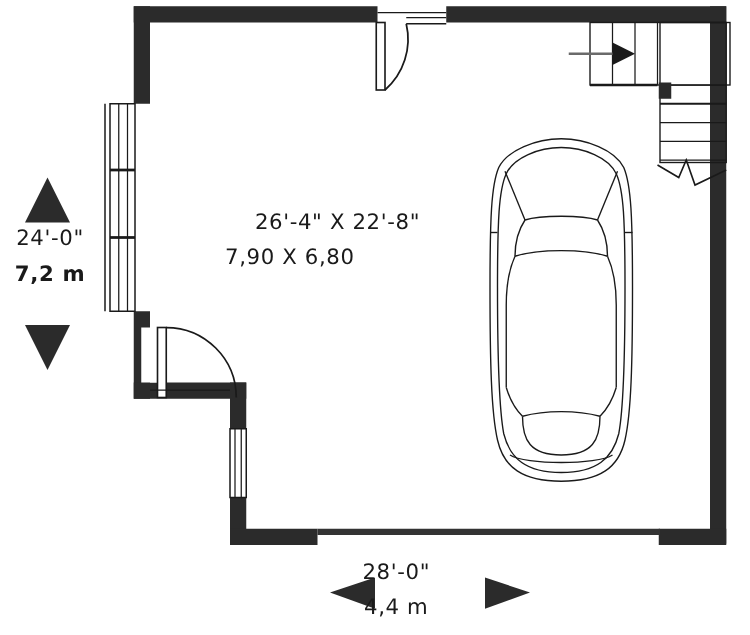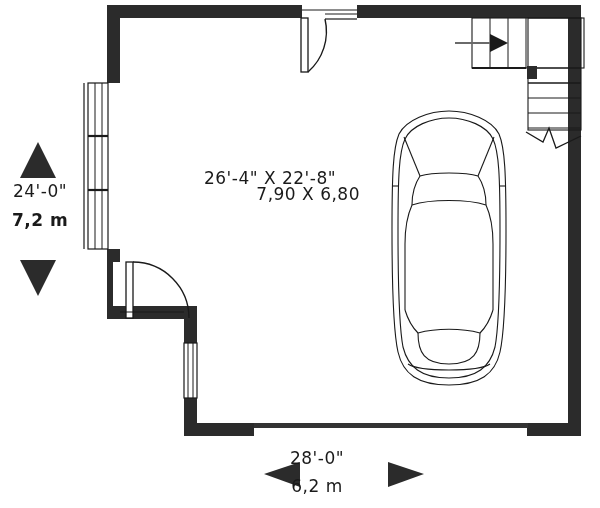--- a/index.html
+++ b/index.html
@@ -26,21 +26,21 @@
     font-size: 17px;
     color: #1a1a1a;
     white-space: nowrap;
     letter-spacing: 0.5px;
   }
   #left-dim-ft   { left: 4px;  top: 181px; width: 72px; text-align: center; }
   #left-dim-m    { left: 4px;  top: 210px; width: 72px; text-align: center; font-weight: bold; }
   #bottom-dim-ft { left: 253px; top: 448px; width: 128px; text-align: center; }
   #bottom-dim-m  { left: 253px; top: 476px; width: 128px; text-align: center; }
   #room-dim-ft   { left: 180px; top: 168px; width: 180px; text-align: center; }
-  #room-dim-m    { left: 180px; top: 184px; width: 180px; text-align: right; }
+  #room-dim-m    { left: 180px; top: 196px; width: 180px; text-align: left; }
 </style>
 </head>
 <body>
 
 <svg id="plan" viewBox="0 0 600 508" xmlns="http://www.w3.org/2000/svg">
 
   <g>
 
     <rect x="107" y="5" width="195" height="13" fill="#2b2b2b"></rect>
 
@@ -186,13 +186,13 @@
   </g>
 </svg>
 
 <div class="dim-text" id="room-dim-ft">26'-4" X 22'-8"</div>
 <div class="dim-text" id="room-dim-m">7,90 X 6,80</div>
 
 <div class="dim-text" id="left-dim-ft">24'-0"</div>
 <div class="dim-text" id="left-dim-m">7,2 m</div>
 
 <div class="dim-text" id="bottom-dim-ft">28'-0"</div>
-<div class="dim-text" id="bottom-dim-m">6,2 m</div>
+<div class="dim-text" id="bottom-dim-m">4,4 m</div>
 
 </body></html>

